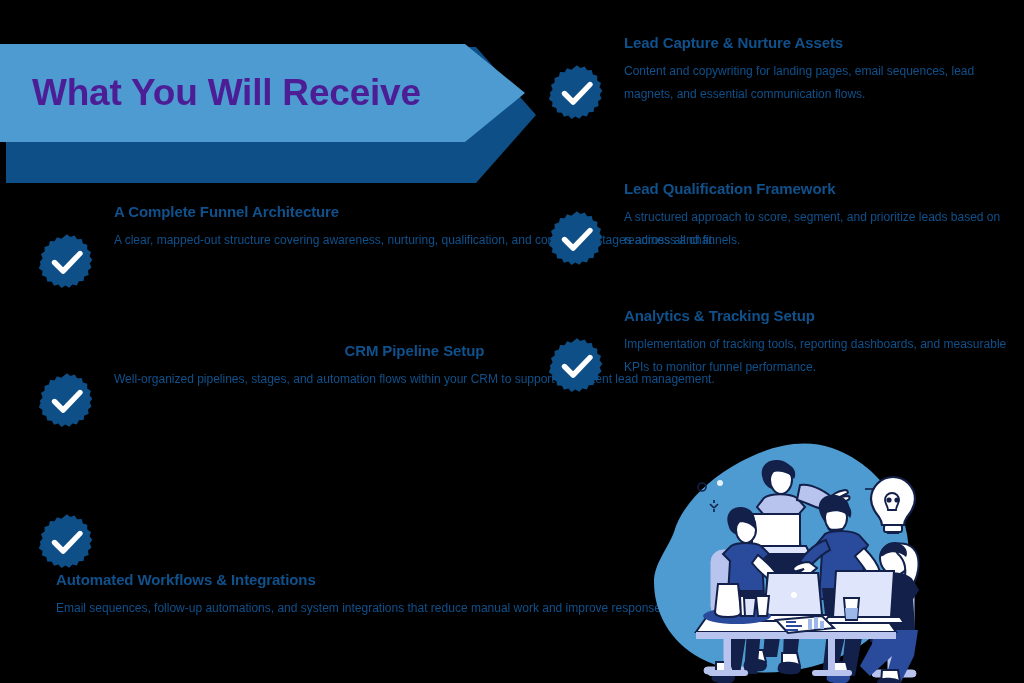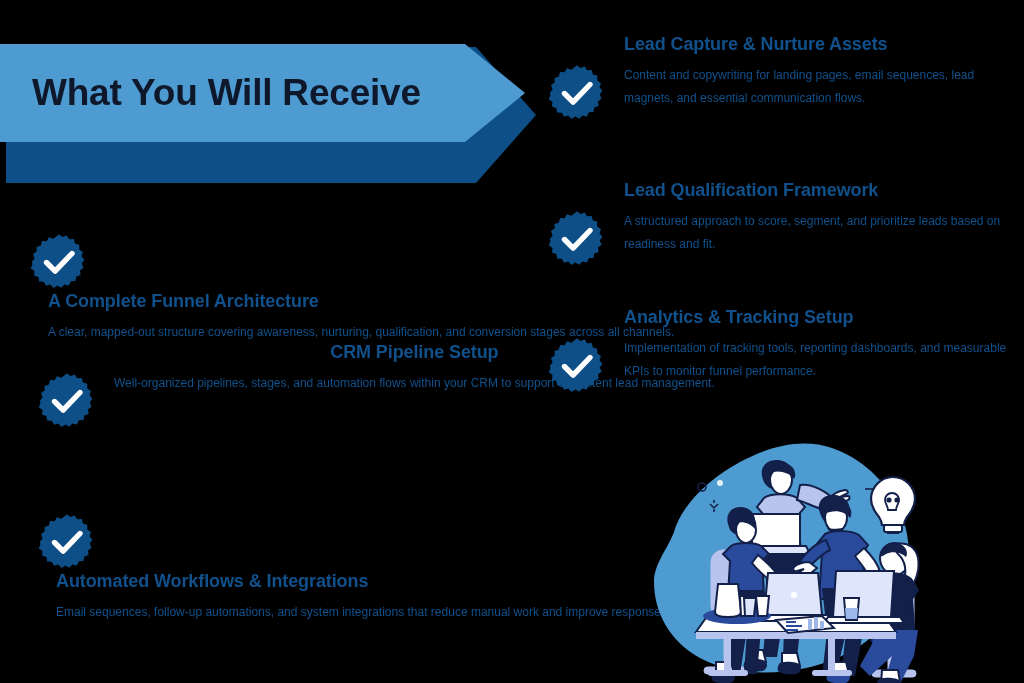--- a/index.html
+++ b/index.html
@@ -39,21 +39,21 @@
     left: 0;
     top: 17px;
     width: 525px;
     height: 98px;
     background: #4d9bd0;
     clip-path: polygon(0 0, 465px 0, 525px 49px, 465px 98px, 0 98px);
     display: flex;
     align-items: center;
   }
   #banner-title {
-    color: #0f172a;
+    color: #4c1d95;
     font-size: 37px;
     font-weight: bold;
     letter-spacing: -0.2px;
     padding-left: 32px;
     white-space: nowrap;
   }
 
   
   .feature-item {
     position: absolute;
@@ -65,36 +65,36 @@
     flex: 0 0 auto;
     width: 58px;
     height: 58px;
     margin-top: 30px;
   }
   .badge-wrap svg { display: block; width: 58px; height: 58px; }
 
   .feature-text { padding-left: 18px; }
   .feature-title {
     color: #10518c;
-    font-size: 18px;
+    font-size: 15px;
     font-weight: bold;
     letter-spacing: -0.1px;
     margin: 0 0 9px 0;
     white-space: nowrap;
   }
   .feature-desc {
     color: #10518c;
     font-size: 12px;
     line-height: 22.5px;
     margin: 0;
     font-weight: normal;
   }
 
   
-  #item-funnel      { left: 30px;  top: 203px; flex-direction: column; }
+  #item-funnel      { left: 38px;  top: 203px; }
   #item-crm         { left: 38px;  top: 342px; text-align: center; }
   #item-workflows   { left: 38px;  top: 483px; flex-direction: column; }
   
   #item-capture     { left: 548px; top: 34px;  }
   #item-qualify     { left: 548px; top: 180px; }
   #item-analytics   { left: 548px; top: 307px; }
 
   
   #illustration {
     position: absolute;

